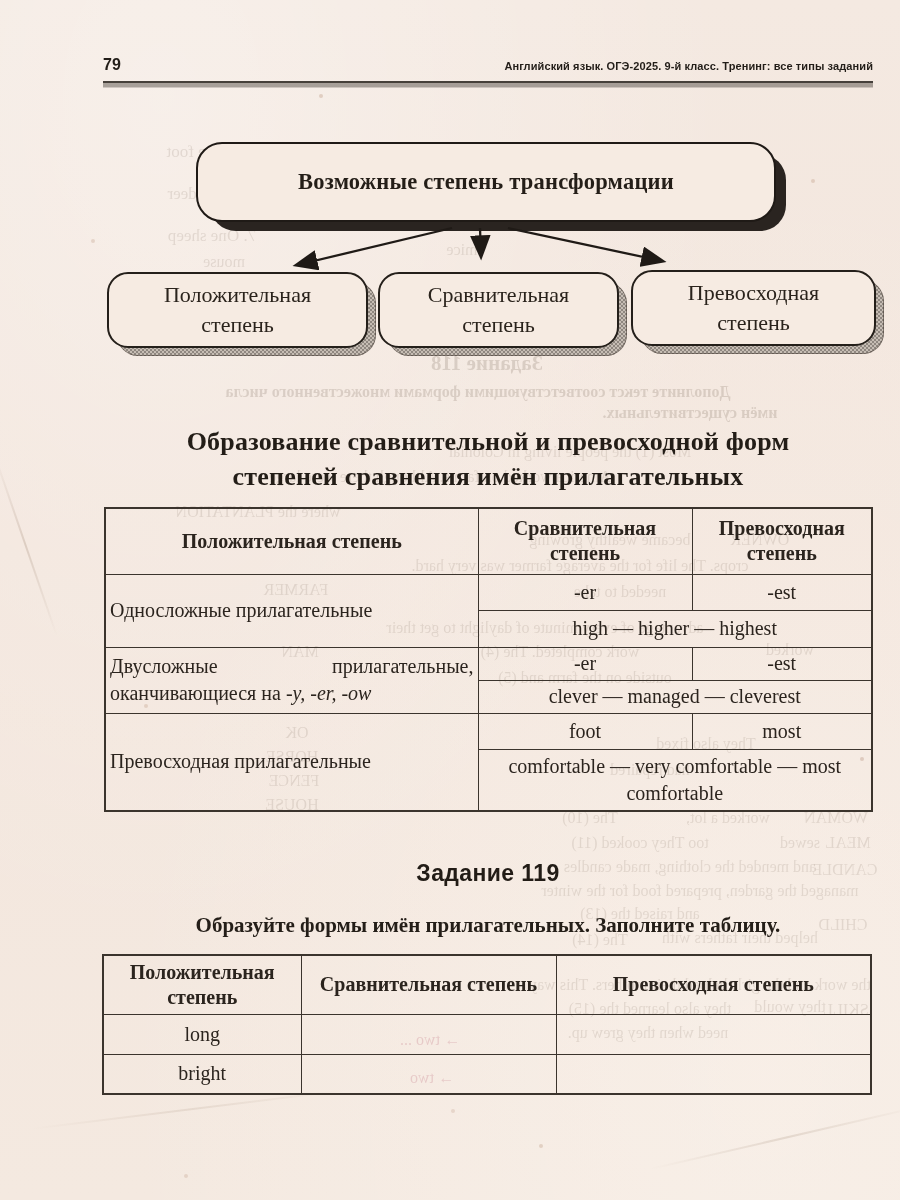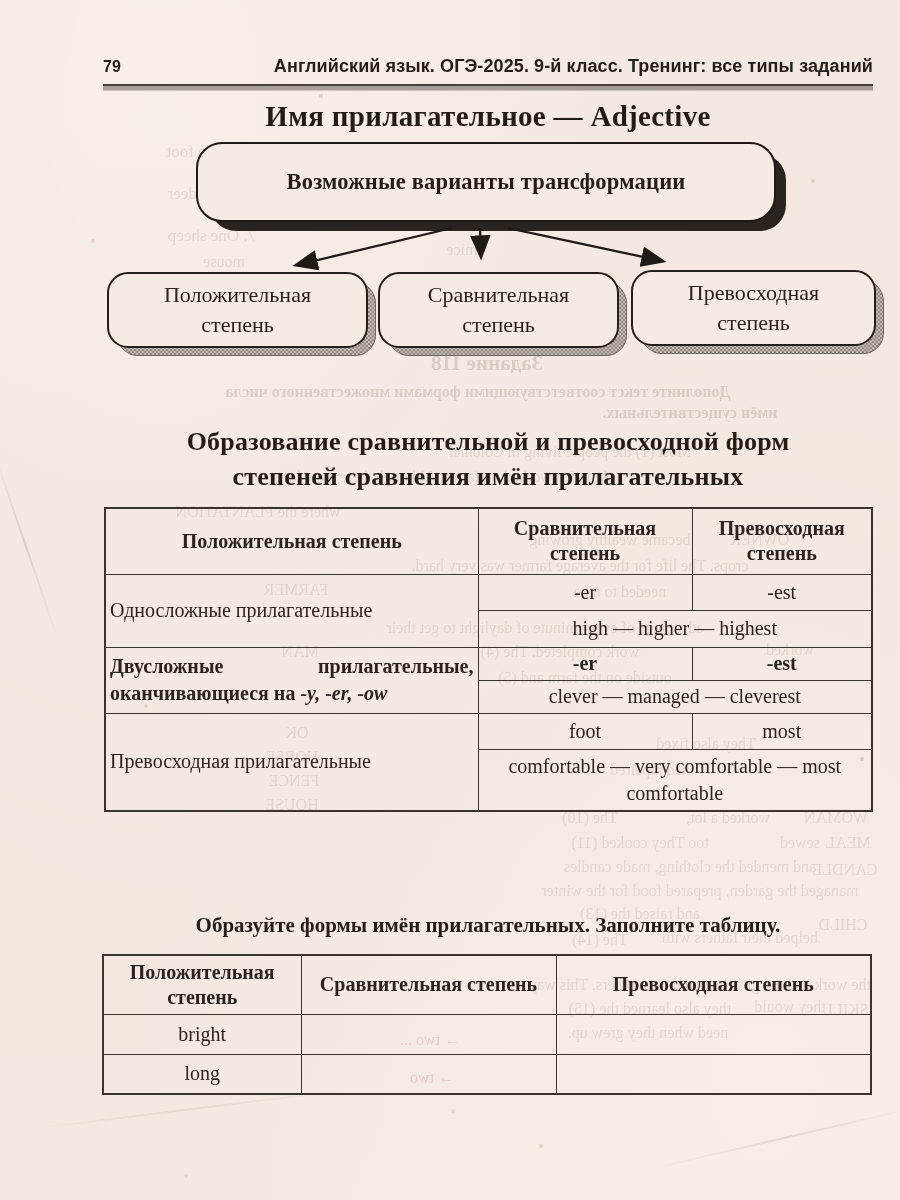--- a/index.html
+++ b/index.html
@@ -23,21 +23,21 @@
   .bleed.pk{color:#b4596d;opacity:.22;}
   
   .hdr{
     position:absolute;left:103px;top:56px;width:770px;
     display:flex;align-items:baseline;padding-bottom:7px;
     border-bottom:2.5px solid #46403a;
     box-shadow:0 4.5px 0 rgba(70,64,58,.45);
     font-family:"Liberation Sans","DejaVu Sans",sans-serif;color:#221d18;
   }
   .hdr .pnum{font-weight:700;font-size:16px;}
-  .hdr .htitle{margin-left:auto;font-weight:700;font-size:18px;letter-spacing:.1px;}
+  .hdr .htitle{margin-left:auto;font-weight:700;font-size:11px;letter-spacing:.1px;}
   
   .page-title{
     position:absolute;left:103px;top:100px;width:770px;text-align:center;
     font-weight:700;font-size:29px;color:#221c16;letter-spacing:.3px;
   }
   
   .shadow-root{position:absolute;left:210px;top:154px;width:576px;height:77px;border-radius:26px;background:#2a2420;}
   .root-box{
     position:absolute;left:196px;top:142px;width:576px;height:76px;
     border:2.5px solid #1f1a16;border-radius:26px;background:#f6ebe2;
@@ -66,21 +66,21 @@
     font-size:20px;color:#2b241e;
     border:2.5px solid #3b342d;
   }
   table.scan th,table.scan td{border:1.6px solid #3b342d;padding:0 4px;box-sizing:border-box;}
   table.scan th{font-weight:700;line-height:25px;text-align:center;}
   td.cat{text-align:left;padding:2px 9px;line-height:27px;}
   td.cat .jline{text-align:justify;text-align-last:justify;}
   td.val{text-align:center;}
   td.ex{text-align:center;line-height:27px;}
   tr.hh{height:66px;} tr.ra{height:36px;} tr.rb{height:37px;}
-  tr.rc{height:33px;font-weight:bold;} tr.rd{height:33px;} tr.re{height:36px;} tr.rf{height:62px;}
+  tr.rc{height:33px;} tr.rd{height:33px;} tr.re{height:36px;} tr.rf{height:62px;}
   tr.bh{height:59px;} tr.br{height:40px;}
   #task-table td{text-align:center;}
   
   .task-title{
     position:absolute;left:103px;top:860px;width:770px;text-align:center;
     font-family:"Liberation Sans","DejaVu Sans",sans-serif;
     font-weight:700;font-size:23px;color:#221c16;letter-spacing:.4px;
   }
   .task-instr{
     position:absolute;left:60px;top:913px;width:856px;text-align:center;
@@ -165,25 +165,24 @@
   <div class="crease c1"></div>
   <div class="crease c2"></div>
   <div class="crease c3"></div>
   <div class="specks"></div>
 
   <div class="hdr">
     <span class="pnum">79</span>
     <span class="htitle">Английский язык. ОГЭ-2025. 9-й класс. Тренинг: все типы заданий</span>
   </div>
 
-  <div class="page-title">Имя прилагательное — Adjective</div>
 
   <div class="shadow-root"></div>
   <div class="root-box">
-    <span>Возможные варианты трансформации</span>
+    <span>Возможные степень трансформации</span>
   </div>
 
   <svg class="arrows" width="900" height="1200" viewBox="0 0 900 1200">
     <defs>
       <marker id="ah" markerWidth="11" markerHeight="9" refX="9" refY="4.5" orient="auto">
         <path d="M0,0 L11,4.5 L0,9 z" fill="#1f1a16"></path>
       </marker>
     </defs>
     <line x1="452" y1="228" x2="297" y2="265" stroke="#1f1a16" stroke-width="2.3" marker-end="url(#ah)"></line>
     <line x1="480" y1="228" x2="481" y2="256" stroke="#1f1a16" stroke-width="2.3" marker-end="url(#ah)"></line>
@@ -245,40 +244,41 @@
       <td class="cat" rowspan="2">Превосходная прилагательные</td>
       <td class="val">foot</td>
       <td class="val">most</td>
     </tr>
     <tr class="rf">
       <td class="ex" colspan="2">comfortable — very comfortable — most comfortable</td>
     </tr>
   </tbody>
     </table>
 
+  <div class="task-title">Задание 119</div>
   <div class="task-instr">Образуйте формы имён прилагательных. Заполните таблицу.</div>
 
   <table class="scan" id="task-table" style="left:102px;top:954px;width:768px;">
     <colgroup>
         <col style="width:198px">
         <col style="width:255px">
         <col style="width:315px">
       </colgroup>
     <tbody>
         <tr class="bh">
       <th>Положительная степень</th>
       <th>Сравнительная степень</th>
       <th>Превосходная степень</th>
     </tr>
     <tr class="br">
+      <td>long</td>
+      <td></td>
+      <td></td>
+    </tr>
+    <tr class="br">
       <td>bright</td>
-      <td></td>
-      <td></td>
-    </tr>
-    <tr class="br">
-      <td>long</td>
       <td></td>
       <td></td>
     </tr>
   </tbody>
     </table>
 
 </div>
 
 </body></html>

